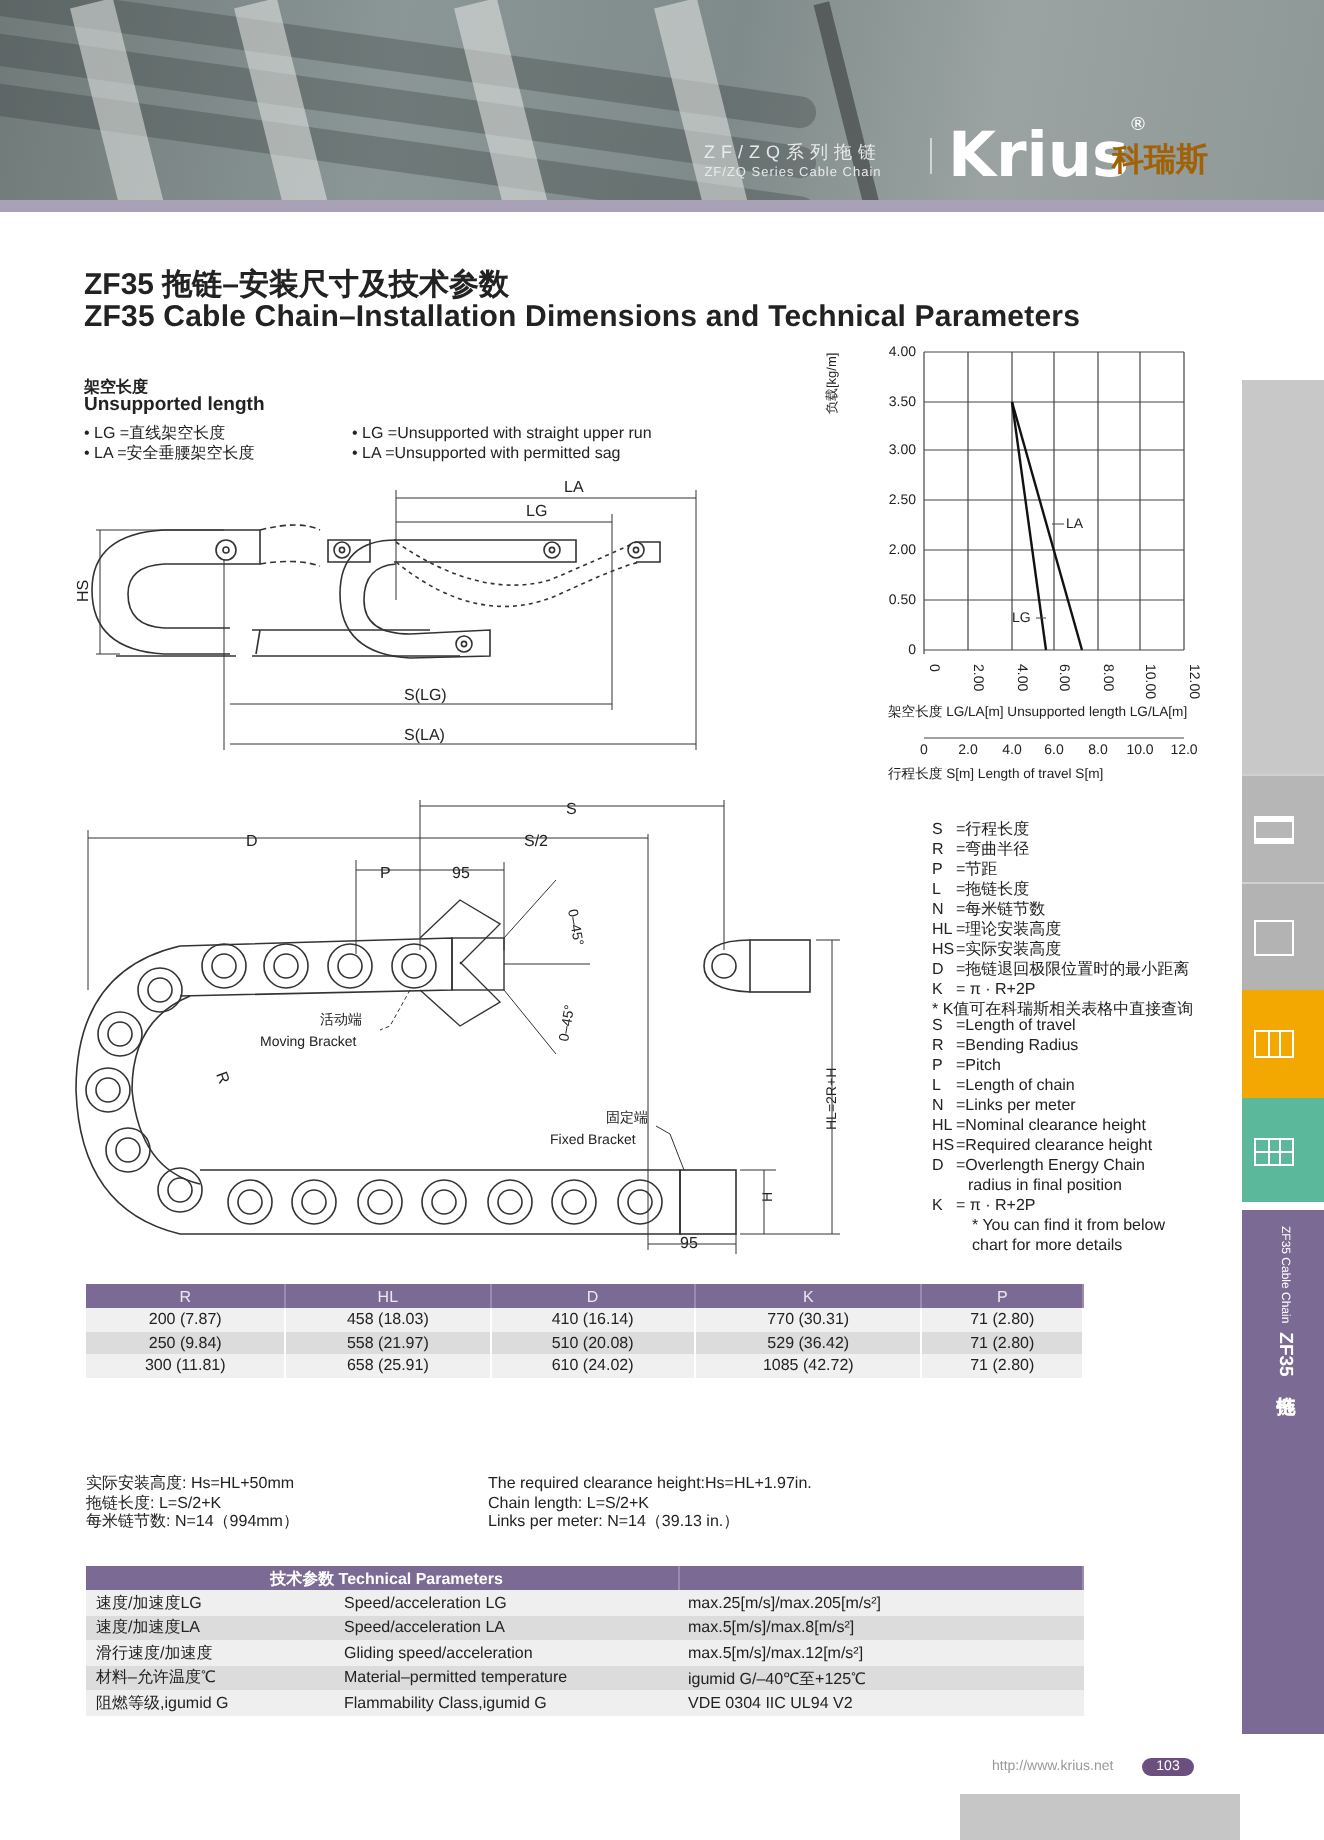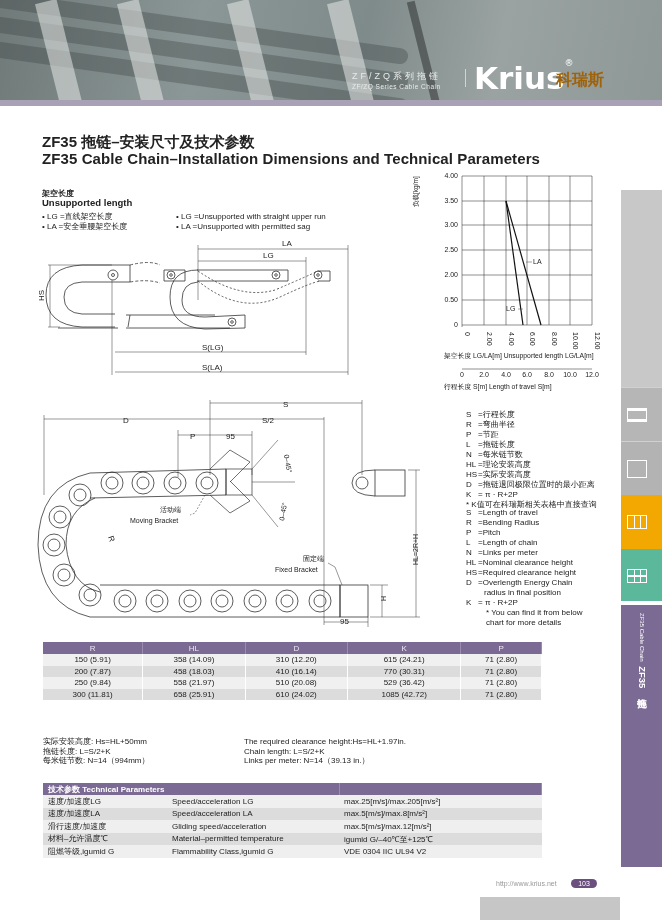--- a/index.html
+++ b/index.html
@@ -2,21 +2,21 @@
 <html><head>
 <meta charset="utf-8">
 <style>
   * { box-sizing: border-box; margin: 0; padding: 0; }
   body { width: 662px; height: 920px; background: #fff; font-family: "Liberation Sans", sans-serif; color: #222; position: relative; overflow: hidden; }
   .banner { position: absolute; left: 0; top: 0; width: 662px; height: 100px;
     background: linear-gradient(100deg, #6f7a79 0%, #8b9796 30%, #7f8b8a 55%, #9aa3a2 75%, #8e9897 100%); overflow: hidden; }
   .banner .stripe { position: absolute; top: 0; width: 22px; height: 110px; background: rgba(230,232,230,0.55); transform: rotate(-14deg); }
   .banner .hose { position: absolute; left: -10px; height: 16px; width: 420px; background: rgba(60,65,65,0.35); border-radius: 8px; transform: rotate(8deg); }
   .banner-band { position: absolute; left: 0; top: 100px; width: 662px; height: 6px; background: #a9a1b5; }
-  .series { position: absolute; left: 352px; top: 70px; color: #e8eaea; text-align: left; }
+  .series { position: absolute; left: 352px; top: 70px; color: #e8eaea; text-align: center; }
   .series .cn { font-size: 9px; letter-spacing: 3px; }
   .series .en { font-size: 6.5px; letter-spacing: 0.5px; }
   .divider-v { position: absolute; left: 465px; top: 69px; width: 1px; height: 18px; background: #cfd4d4; }
   .logo { position: absolute; left: 474px; top: 60px; color: #fff; font-weight: bold; font-size: 31px; letter-spacing: 0px; font-family: "DejaVu Sans", sans-serif; }
   .logo sup { font-size: 9px; font-weight: normal; position: relative; top: -12px; }
   .logo-cn { position: absolute; left: 556px; top: 70px; color: #a16207; font-size: 16px; font-weight: bold; font-family: Liberation Mono, monospace; }
 
   .title-cn { position: absolute; left: 42px; top: 133px; font-size: 15px; font-weight: bold; }
   .title-en { position: absolute; left: 42px; top: 150px; font-size: 15px; font-weight: bold; letter-spacing: 0.1px; }
 
@@ -41,21 +41,21 @@
   table { border-collapse: collapse; }
   .dims { position: absolute; left: 43px; top: 642px; width: 499px; font-size: 8px; }
   .dims th { background: #7b6a93; color: #ece8f2; font-weight: normal; height: 12px; border-right: 1px solid #9a8cae; }
   .dims td { text-align: center; height: 11.5px; border-right: 1px solid #fff; }
   .dims tr:nth-child(odd) td { background: #f0f0f0; }
   .dims tr:nth-child(even) td { background: #dcdcdc; }
 
   .formula { position: absolute; top: 737px; font-size: 8px; line-height: 9.5px; }
 
   .tech { position: absolute; left: 43px; top: 783px; width: 499px; font-size: 8px; }
-  .tech th { background: #7b6a93; color: #fff; text-align: left; font-weight: bold; height: 12px; padding-left: 5px; border-right: 1px solid #9a8cae; }
+  .tech th { background: #7b6a93; color: #fff; text-align: center; font-weight: bold; height: 12px; padding-left: 5px; border-right: 1px solid #9a8cae; }
   .tech td { height: 12.5px; padding-left: 5px; }
   .tech tr:nth-child(odd) td { background: #efefef; }
   .tech tr:nth-child(even) td { background: #dcdcdc; }
 
   .footer-url { position: absolute; left: 496px; top: 880px; font-size: 7px; color: #999; }
   .page-badge { position: absolute; left: 571px; top: 879px; width: 26px; height: 9px; border-radius: 5px; background: #6b4f7f; color: #fff; font-size: 7px; text-align: center; line-height: 9px; }
   .footer-bar { position: absolute; left: 480px; top: 897px; width: 140px; height: 23px; background: #c6c6c6; }
 
   .side { position: absolute; left: 621px; width: 41px; }
   .side.s0 { top: 190px; height: 197px; background: #c8c8c8; }
@@ -404,27 +404,20 @@
     <tr>
       <th>R</th>
       <th>HL</th>
       <th>D</th>
       <th>K</th>
       <th>P</th>
     </tr>
   </thead>
   <tbody>
     <tr>
-      <td>150 (5.91)</td>
-        <td>358 (14.09)</td>
-        <td>310 (12.20)</td>
-        <td>615 (24.21)</td>
-        <td>71 (2.80)</td>
-    </tr>
-    <tr>
       <td>200 (7.87)</td>
         <td>458 (18.03)</td>
         <td>410 (16.14)</td>
         <td>770 (30.31)</td>
         <td>71 (2.80)</td>
     </tr>
     <tr>
       <td>250 (9.84)</td>
         <td>558 (21.97)</td>
         <td>510 (20.08)</td>

